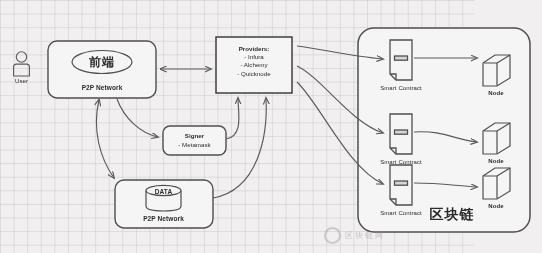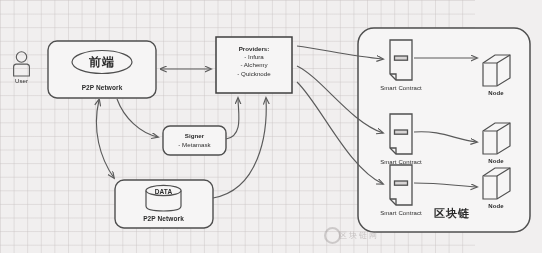--- a/index.html
+++ b/index.html
@@ -16,21 +16,21 @@
       linear-gradient(to bottom, rgba(200,194,194,.45) 1px, transparent 1px);
     background-size:13.6px 13.6px;
   }
   #vec{position:absolute;left:0;top:0;width:542px;height:253px;}
   .lbl{
     position:absolute;color:#2b2b2b;font-size:6.5px;
     letter-spacing:.1px;text-align:center;white-space:nowrap;
     transform:translateX(-50%);
   }
   .lbl.cjk{font-size:12px;font-weight:700;letter-spacing:1px;}
-  .lbl.cjk.small{font-size:11px;}
+  .lbl.cjk.small{font-size:14px;}
   .lbl.b{font-weight:700;}
   .lbl.node{font-size:6px;font-weight:700;}
   .lbl.sc{font-size:6px;}
   .lbl.user{font-size:6px;}
   .prov{
     position:absolute;text-align:center;color:#2b2b2b;
     font-size:6.2px;line-height:8.2px;transform:translateX(-50%);
     white-space:nowrap;
   }
   .prov .hd{font-weight:700;}
@@ -44,21 +44,21 @@
   #wm{
     position:absolute;right:4px;bottom:4px;width:146px;height:52px;
     pointer-events:none;user-select:none;
   }
   #wm .big{
     position:absolute;left:0;top:2px;font-size:30px;font-weight:700;
     color:rgba(150,145,145,.40);letter-spacing:2px;
     font-family:"DejaVu Sans",sans-serif;
   }
   #wm .sub{
-    position:absolute;left:14px;top:33px;font-size:8px;
+    position:absolute;left:20px;top:33px;font-size:8px;
     color:rgba(150,145,145,.45);letter-spacing:2px;
   }
   #wm .ring{
     position:absolute;left:-1px;top:30px;width:13px;height:13px;
     border:2px solid rgba(150,145,145,.40);border-radius:50%;
   }
 </style>
 </head>
 <body>
 

